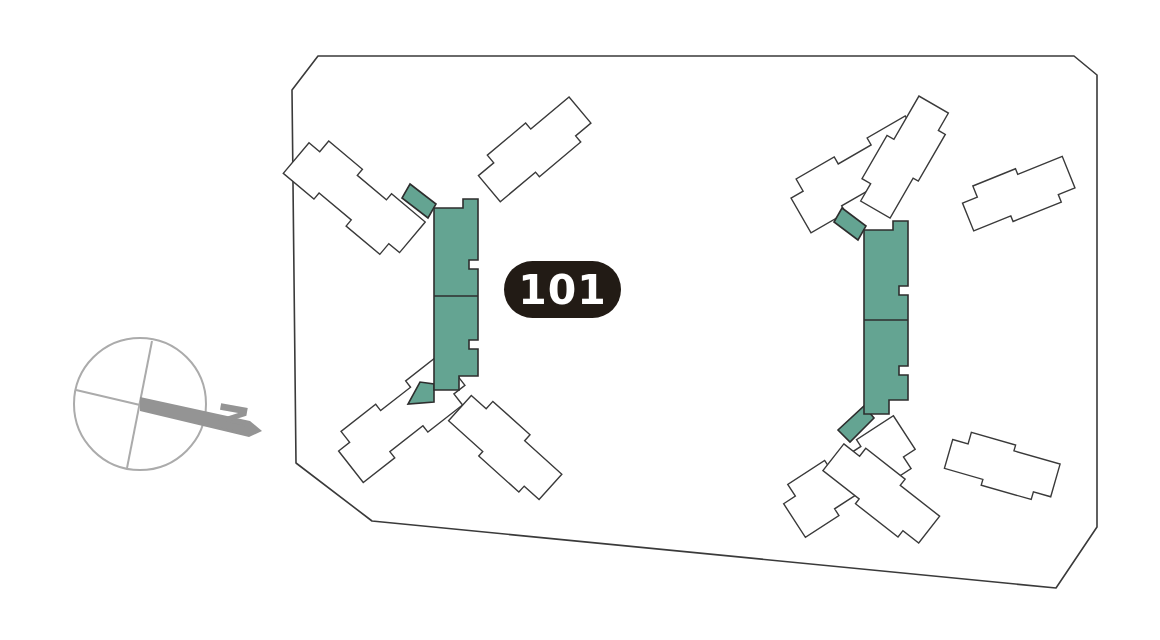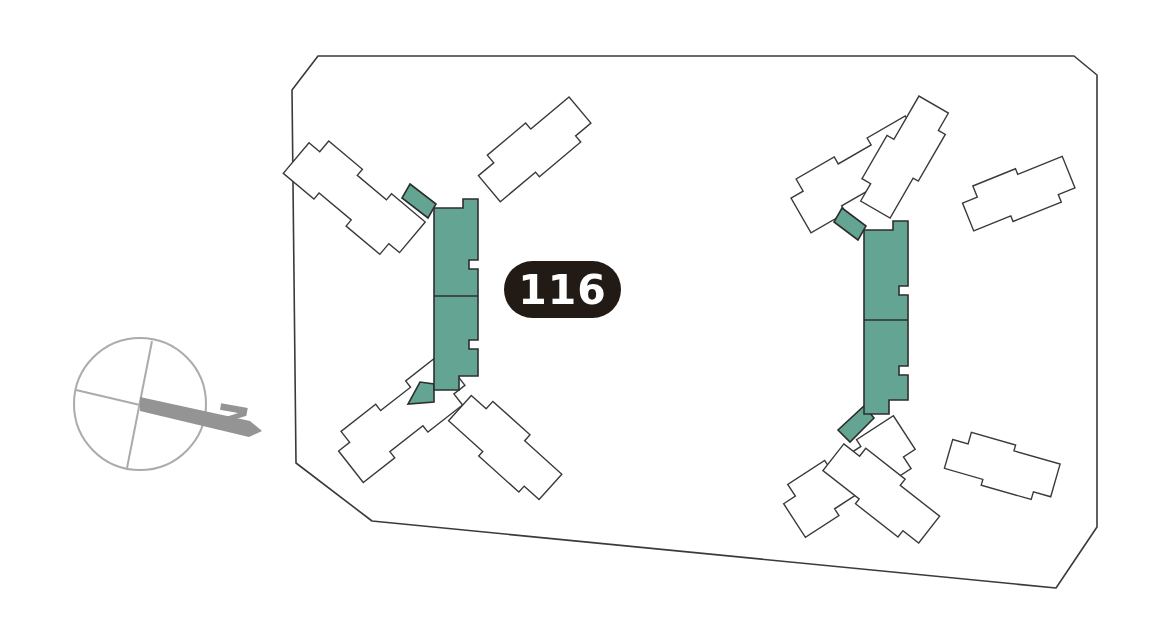--- a/index.html
+++ b/index.html
@@ -82,17 +82,17 @@
     </g>
 
     <g>
       <polygon class="unit" points="842,208 866,226 858,240 834,222"></polygon>
       <polygon class="unit" points="864,406 874,418 850,442 838,430"></polygon>
       <polygon class="unit" points="864,230 893,230 893,221 908,221 908,286 899,286 899,295 908,295 908,366 899,366 899,375 908,375 908,400 889,400 889,414 864,414"></polygon>
       <line class="unit-divider" x1="864" y1="320" x2="908" y2="320"></line>
     </g>
   </svg>
 
-  <div class="badge" id="badge-101">116</div>
+  <div class="badge" id="badge-101">101</div>
 
   <div class="north-letter">N</div>
 
 </div>
 
 </body></html>

